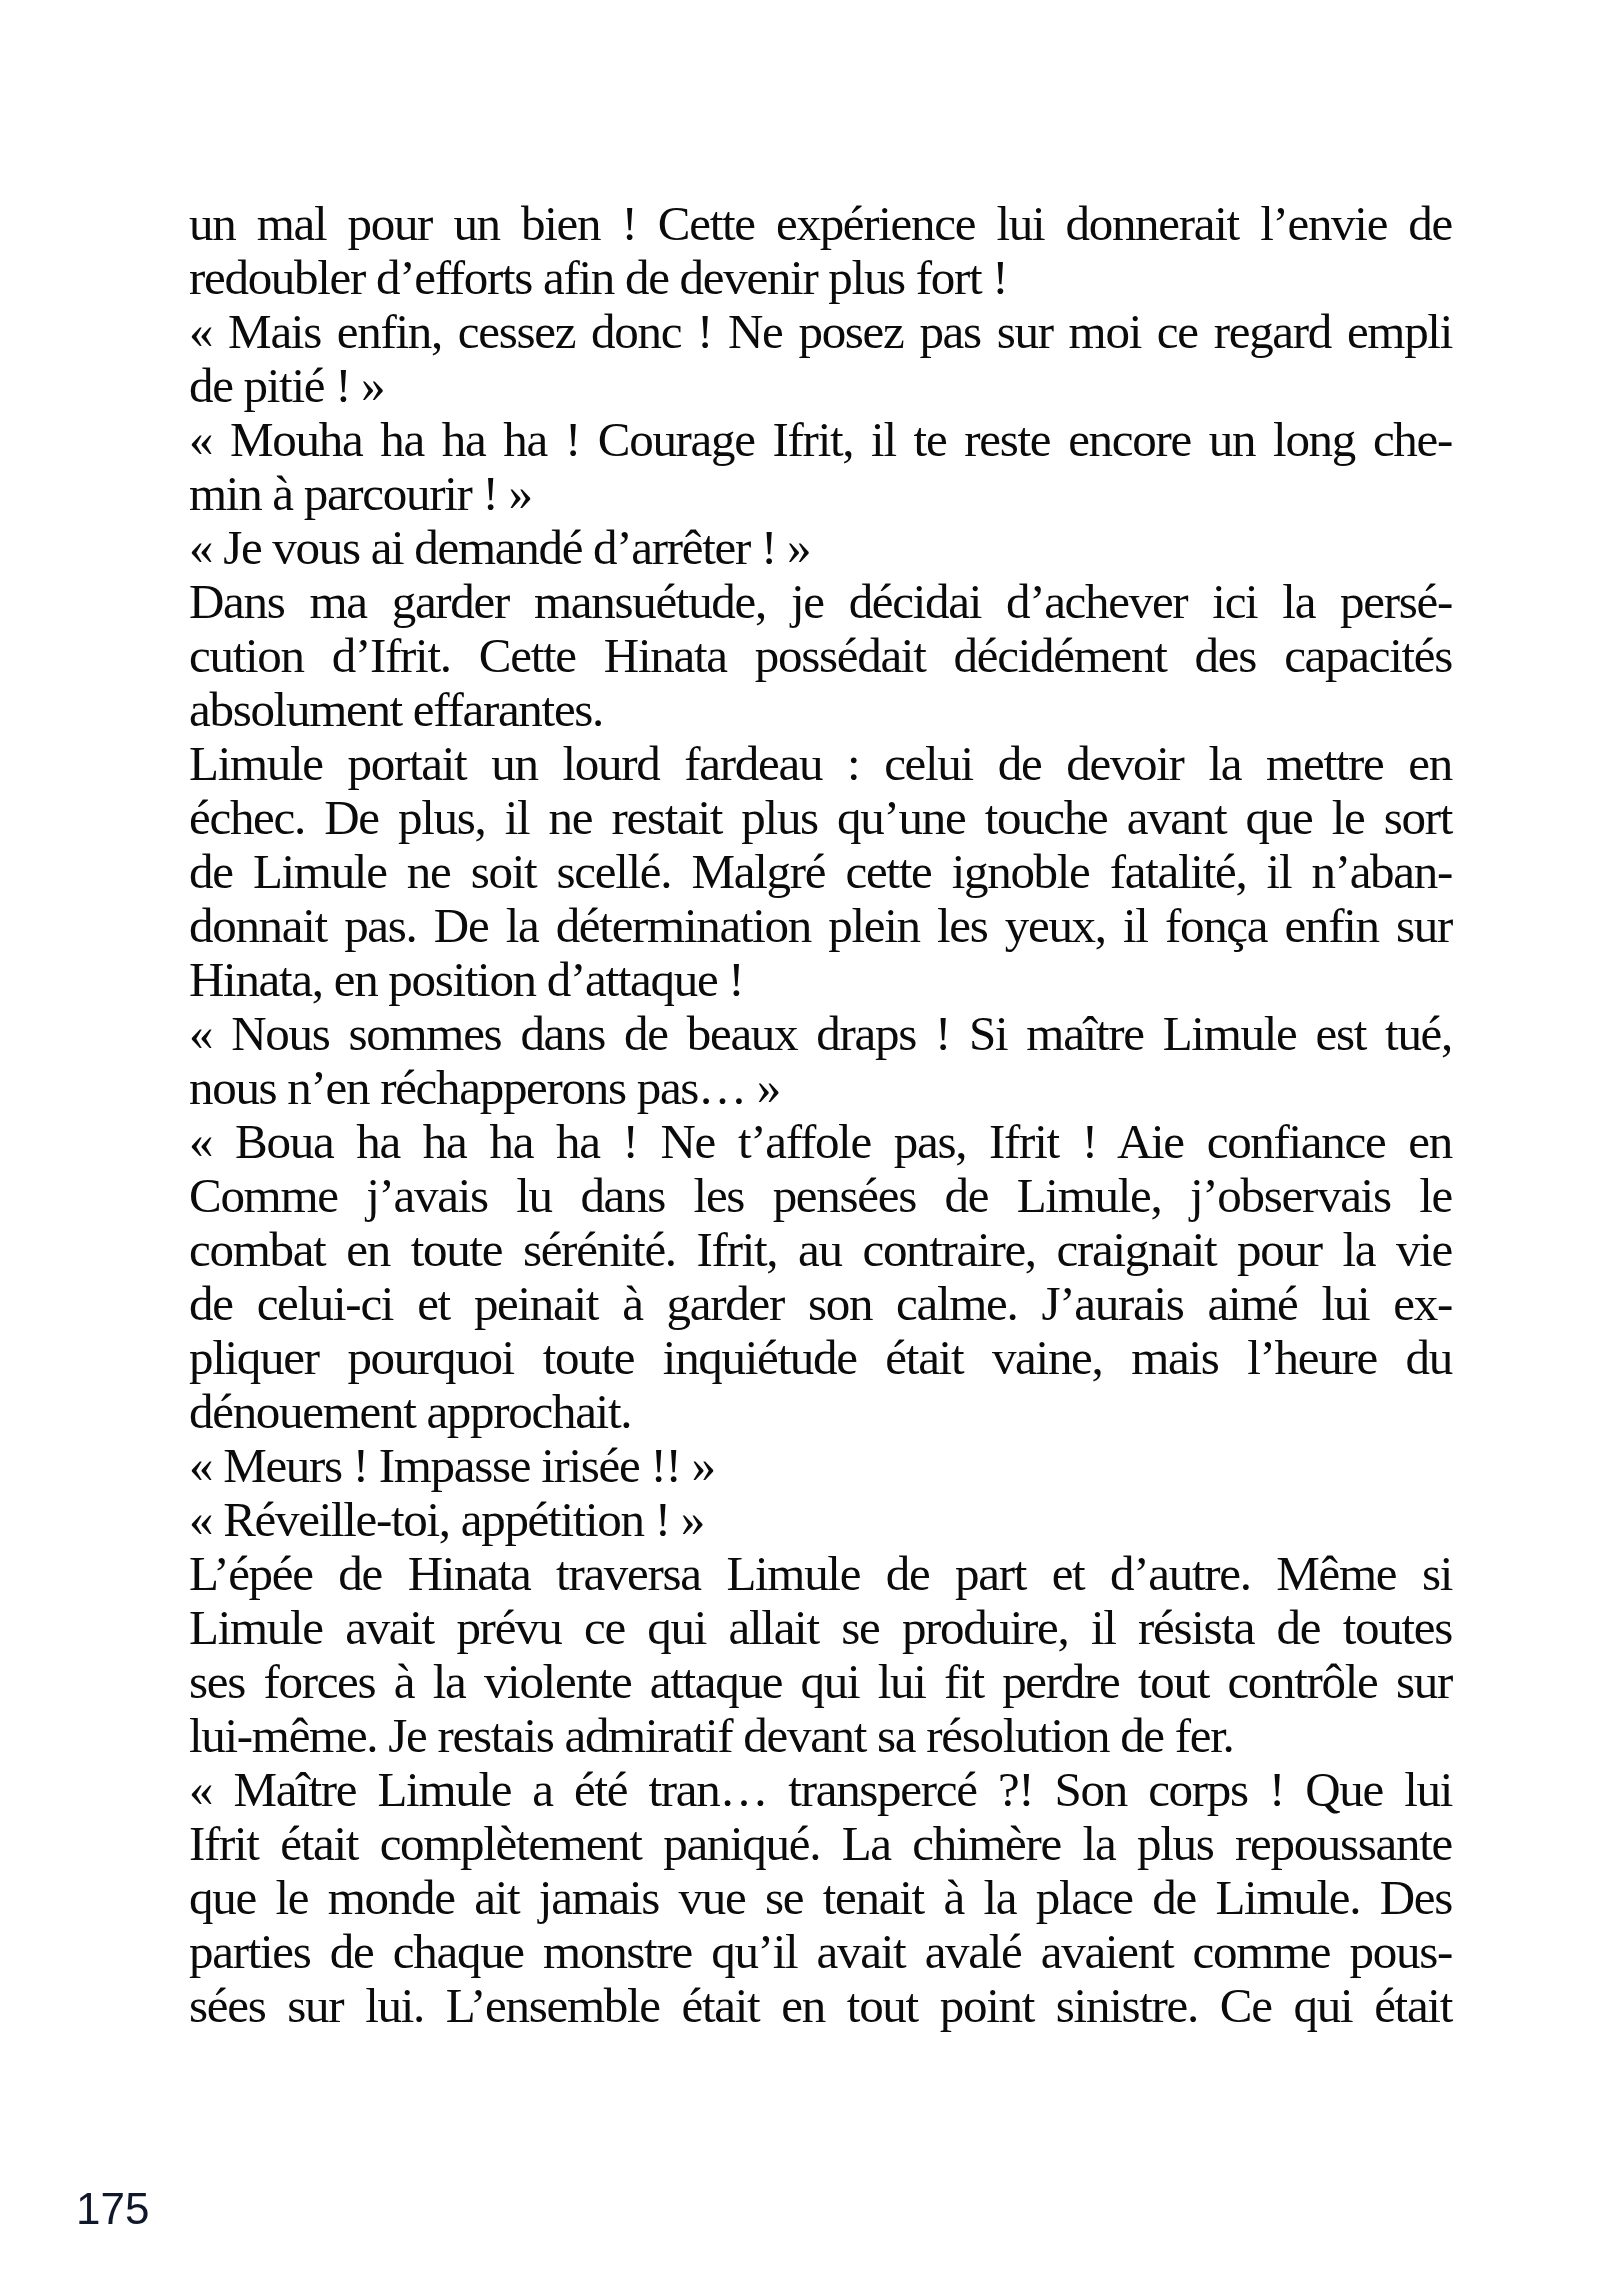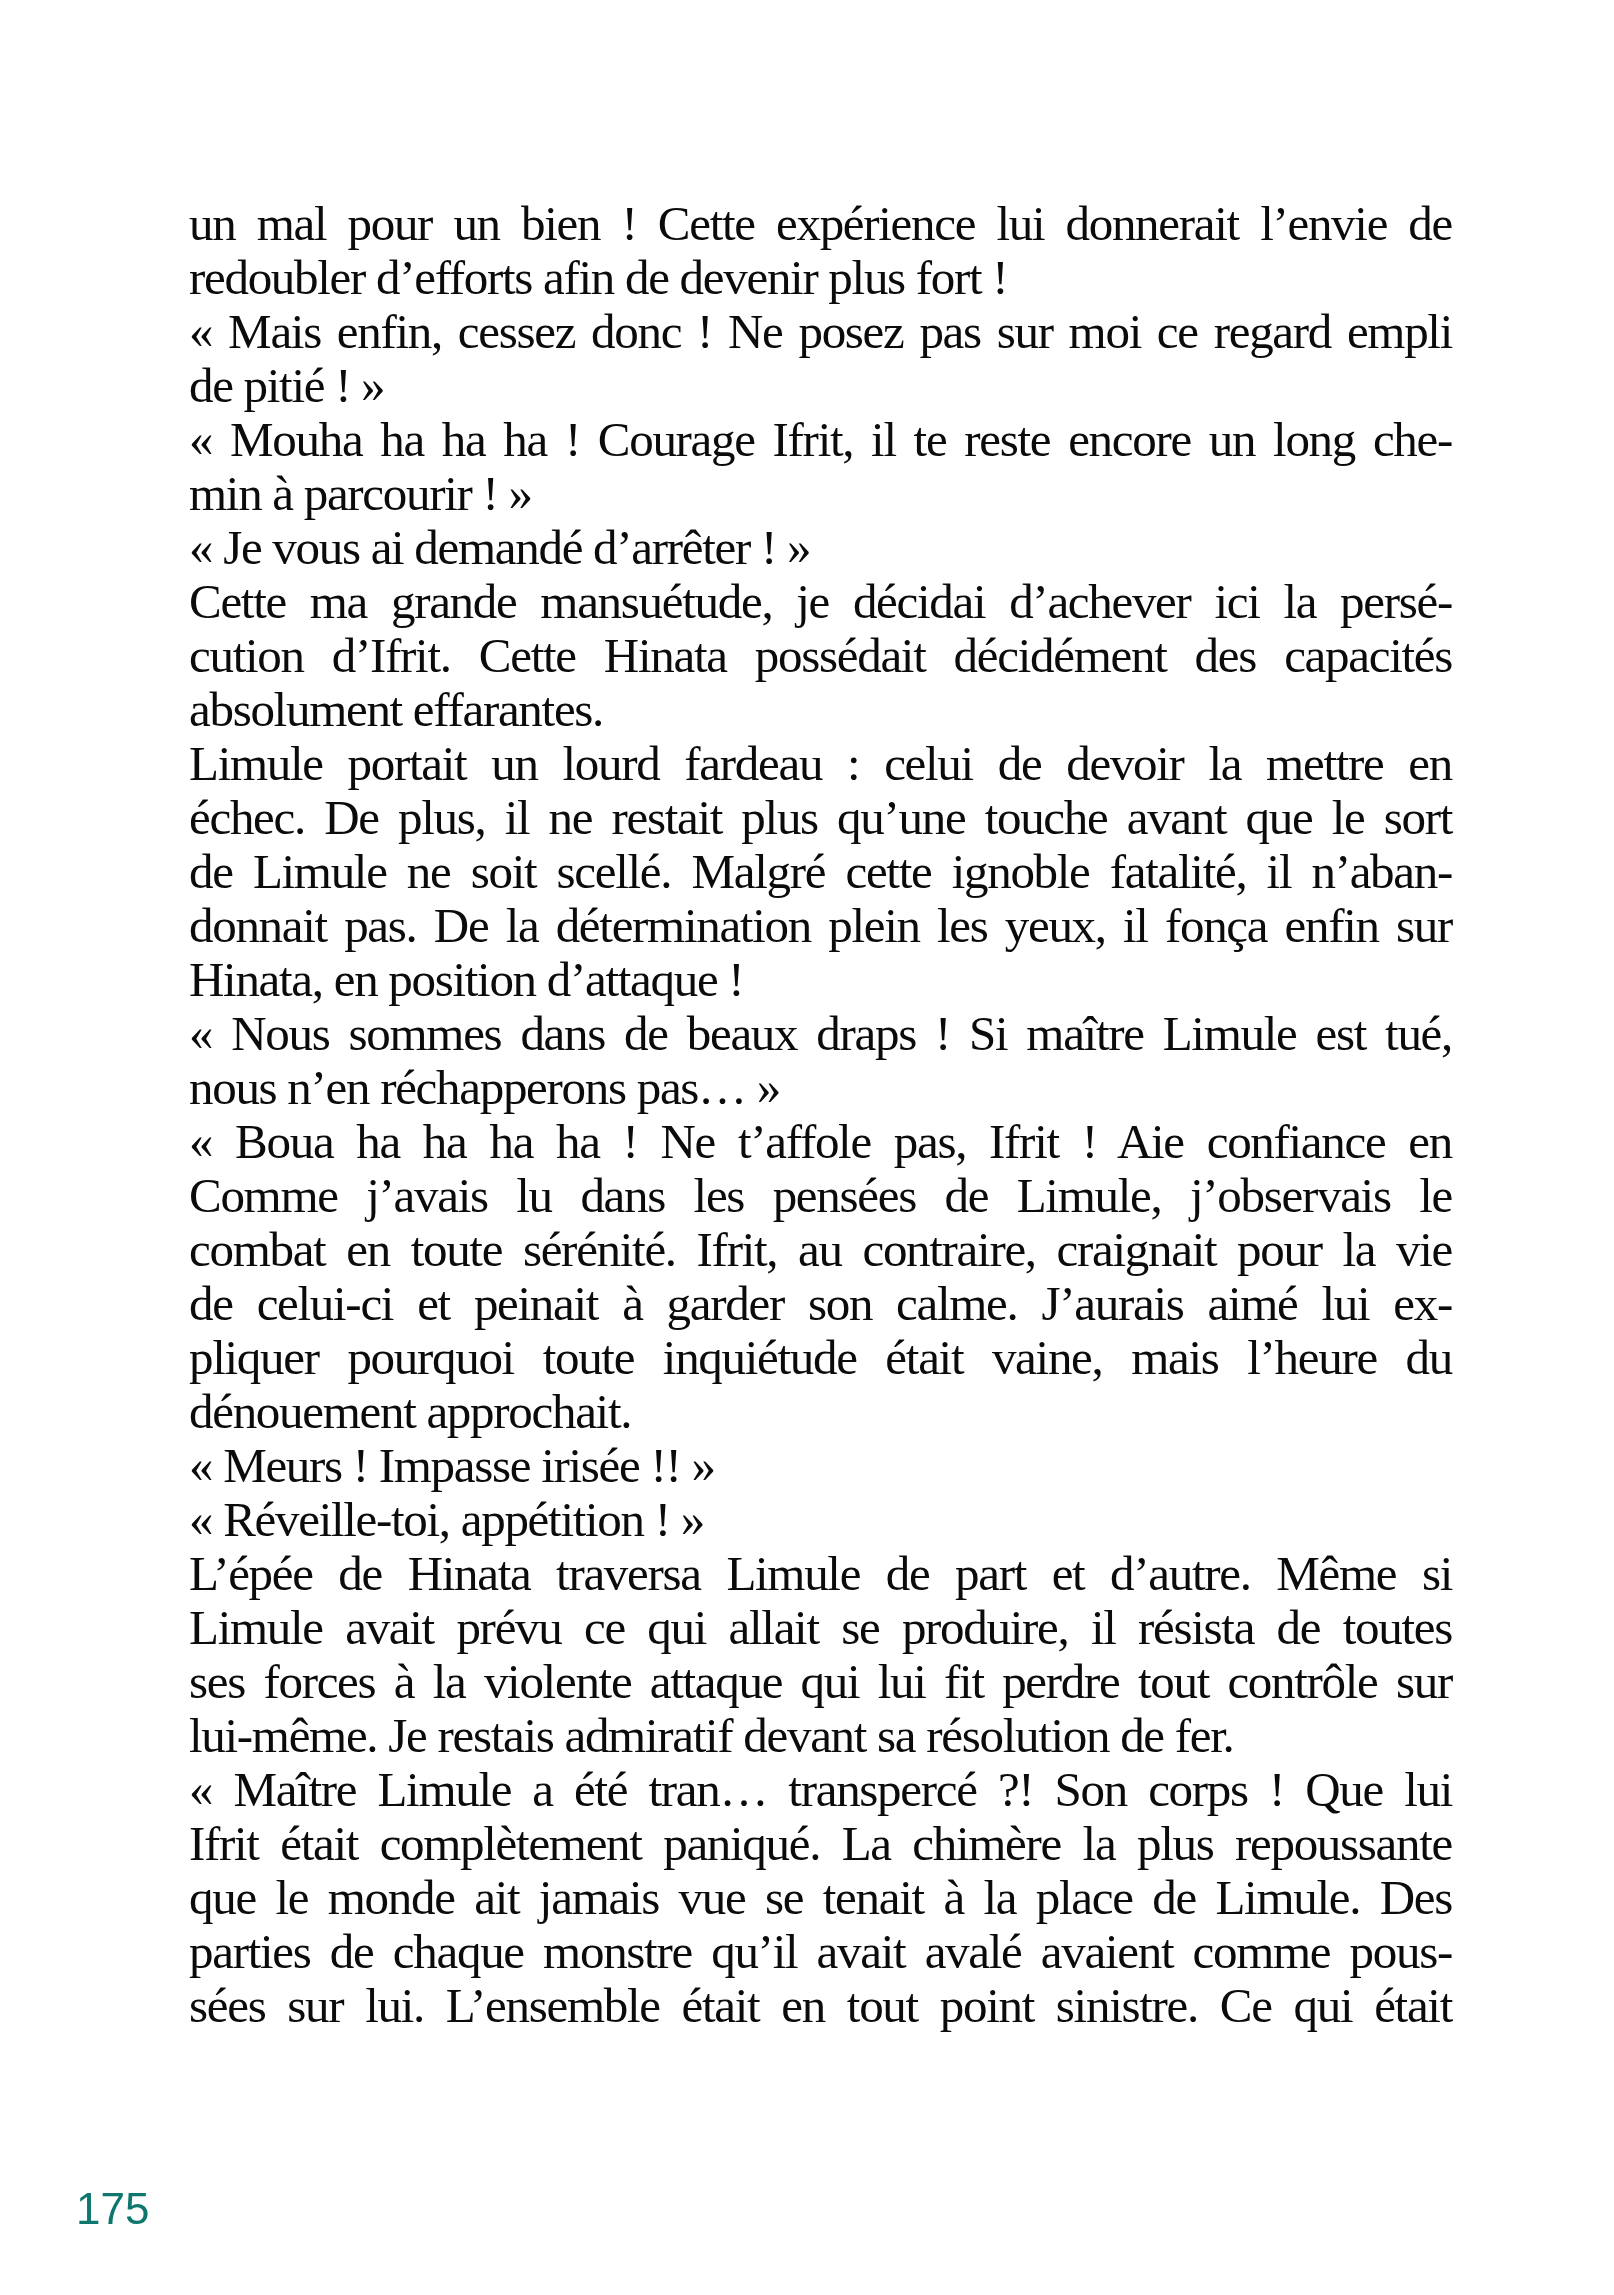--- a/index.html
+++ b/index.html
@@ -41,36 +41,36 @@
     text-align: right;
     text-align-last: left;
   }
   .page-number {
     position: absolute;
     left: 76px;
     top: 2187px;
     font-family: "Liberation Sans", "DejaVu Sans", sans-serif;
     font-size: 44px;
     line-height: 1;
-    color: #0f766e;
+    color: #0f172a;
   }
 </style>
 </head>
 <body>
 
 <div class="page">
   <div class="text-block">
       <div class="line just">un mal pour un bien&nbsp;! Cette expérience lui donnerait l’envie de</div>
       <div class="line rag">redoubler d’efforts afin de devenir plus fort&nbsp;!</div>
       <div class="line just">«&nbsp;Mais enfin, cessez donc&nbsp;! Ne posez pas sur moi ce regard empli</div>
       <div class="line rag">de pitié&nbsp;!&nbsp;»</div>
       <div class="line just">«&nbsp;Mouha ha ha ha&nbsp;! Courage Ifrit, il te reste encore un long che-</div>
       <div class="line rag">min à parcourir&nbsp;!&nbsp;»</div>
       <div class="line rag">«&nbsp;Je vous ai demandé d’arrêter&nbsp;!&nbsp;»</div>
-      <div class="line just">Cette ma grande mansuétude, je décidai d’achever ici la persé-</div>
+      <div class="line just">Dans ma garder mansuétude, je décidai d’achever ici la persé-</div>
       <div class="line just">cution d’Ifrit. Cette Hinata possédait décidément des capacités</div>
       <div class="line rag">absolument effarantes.</div>
       <div class="line just">Limule portait un lourd fardeau&nbsp;: celui de devoir la mettre en</div>
       <div class="line just">échec. De plus, il ne restait plus qu’une touche avant que le sort</div>
       <div class="line just">de Limule ne soit scellé. Malgré cette ignoble fatalité, il n’aban-</div>
       <div class="line just">donnait pas. De la détermination plein les yeux, il fonça enfin sur</div>
       <div class="line rag">Hinata, en position d’attaque&nbsp;!</div>
       <div class="line just">«&nbsp;Nous sommes dans de beaux draps&nbsp;! Si maître Limule est tué,</div>
       <div class="line rag">nous n’en réchapperons pas…&nbsp;»</div>
       <div class="line just">«&nbsp;Boua ha ha ha ha&nbsp;! Ne t’affole pas, Ifrit&nbsp;! Aie confiance en</div>

